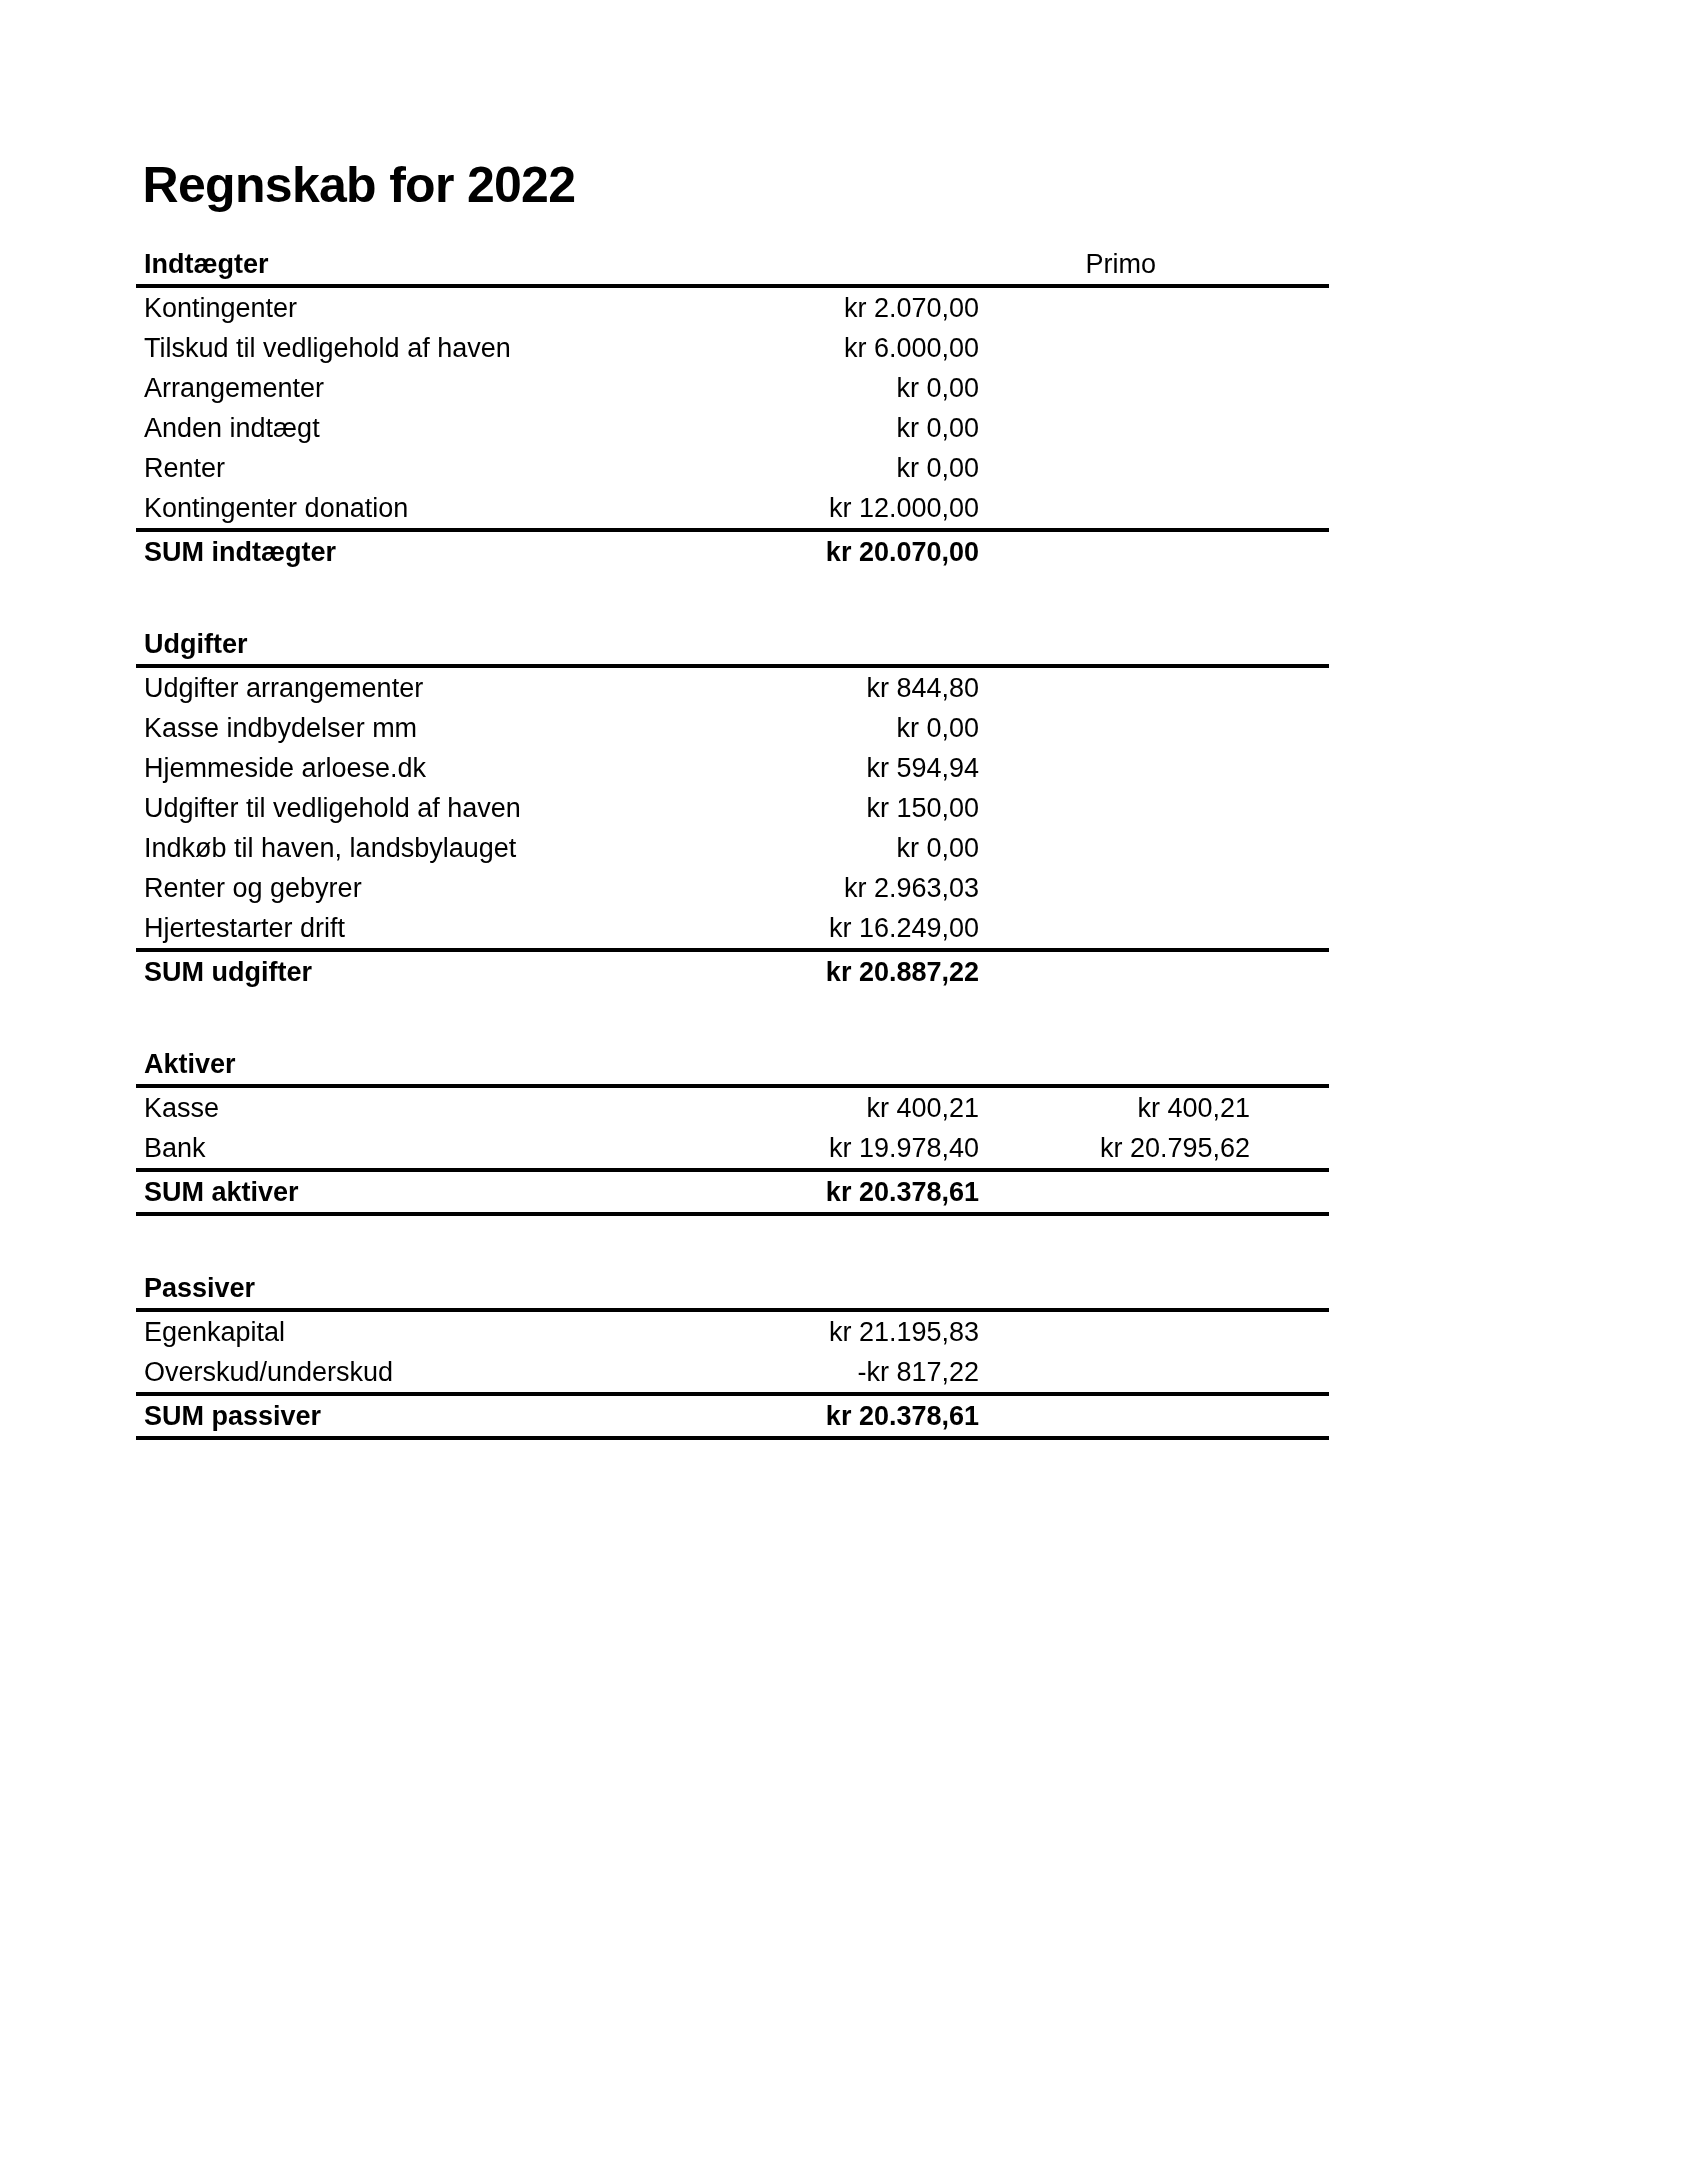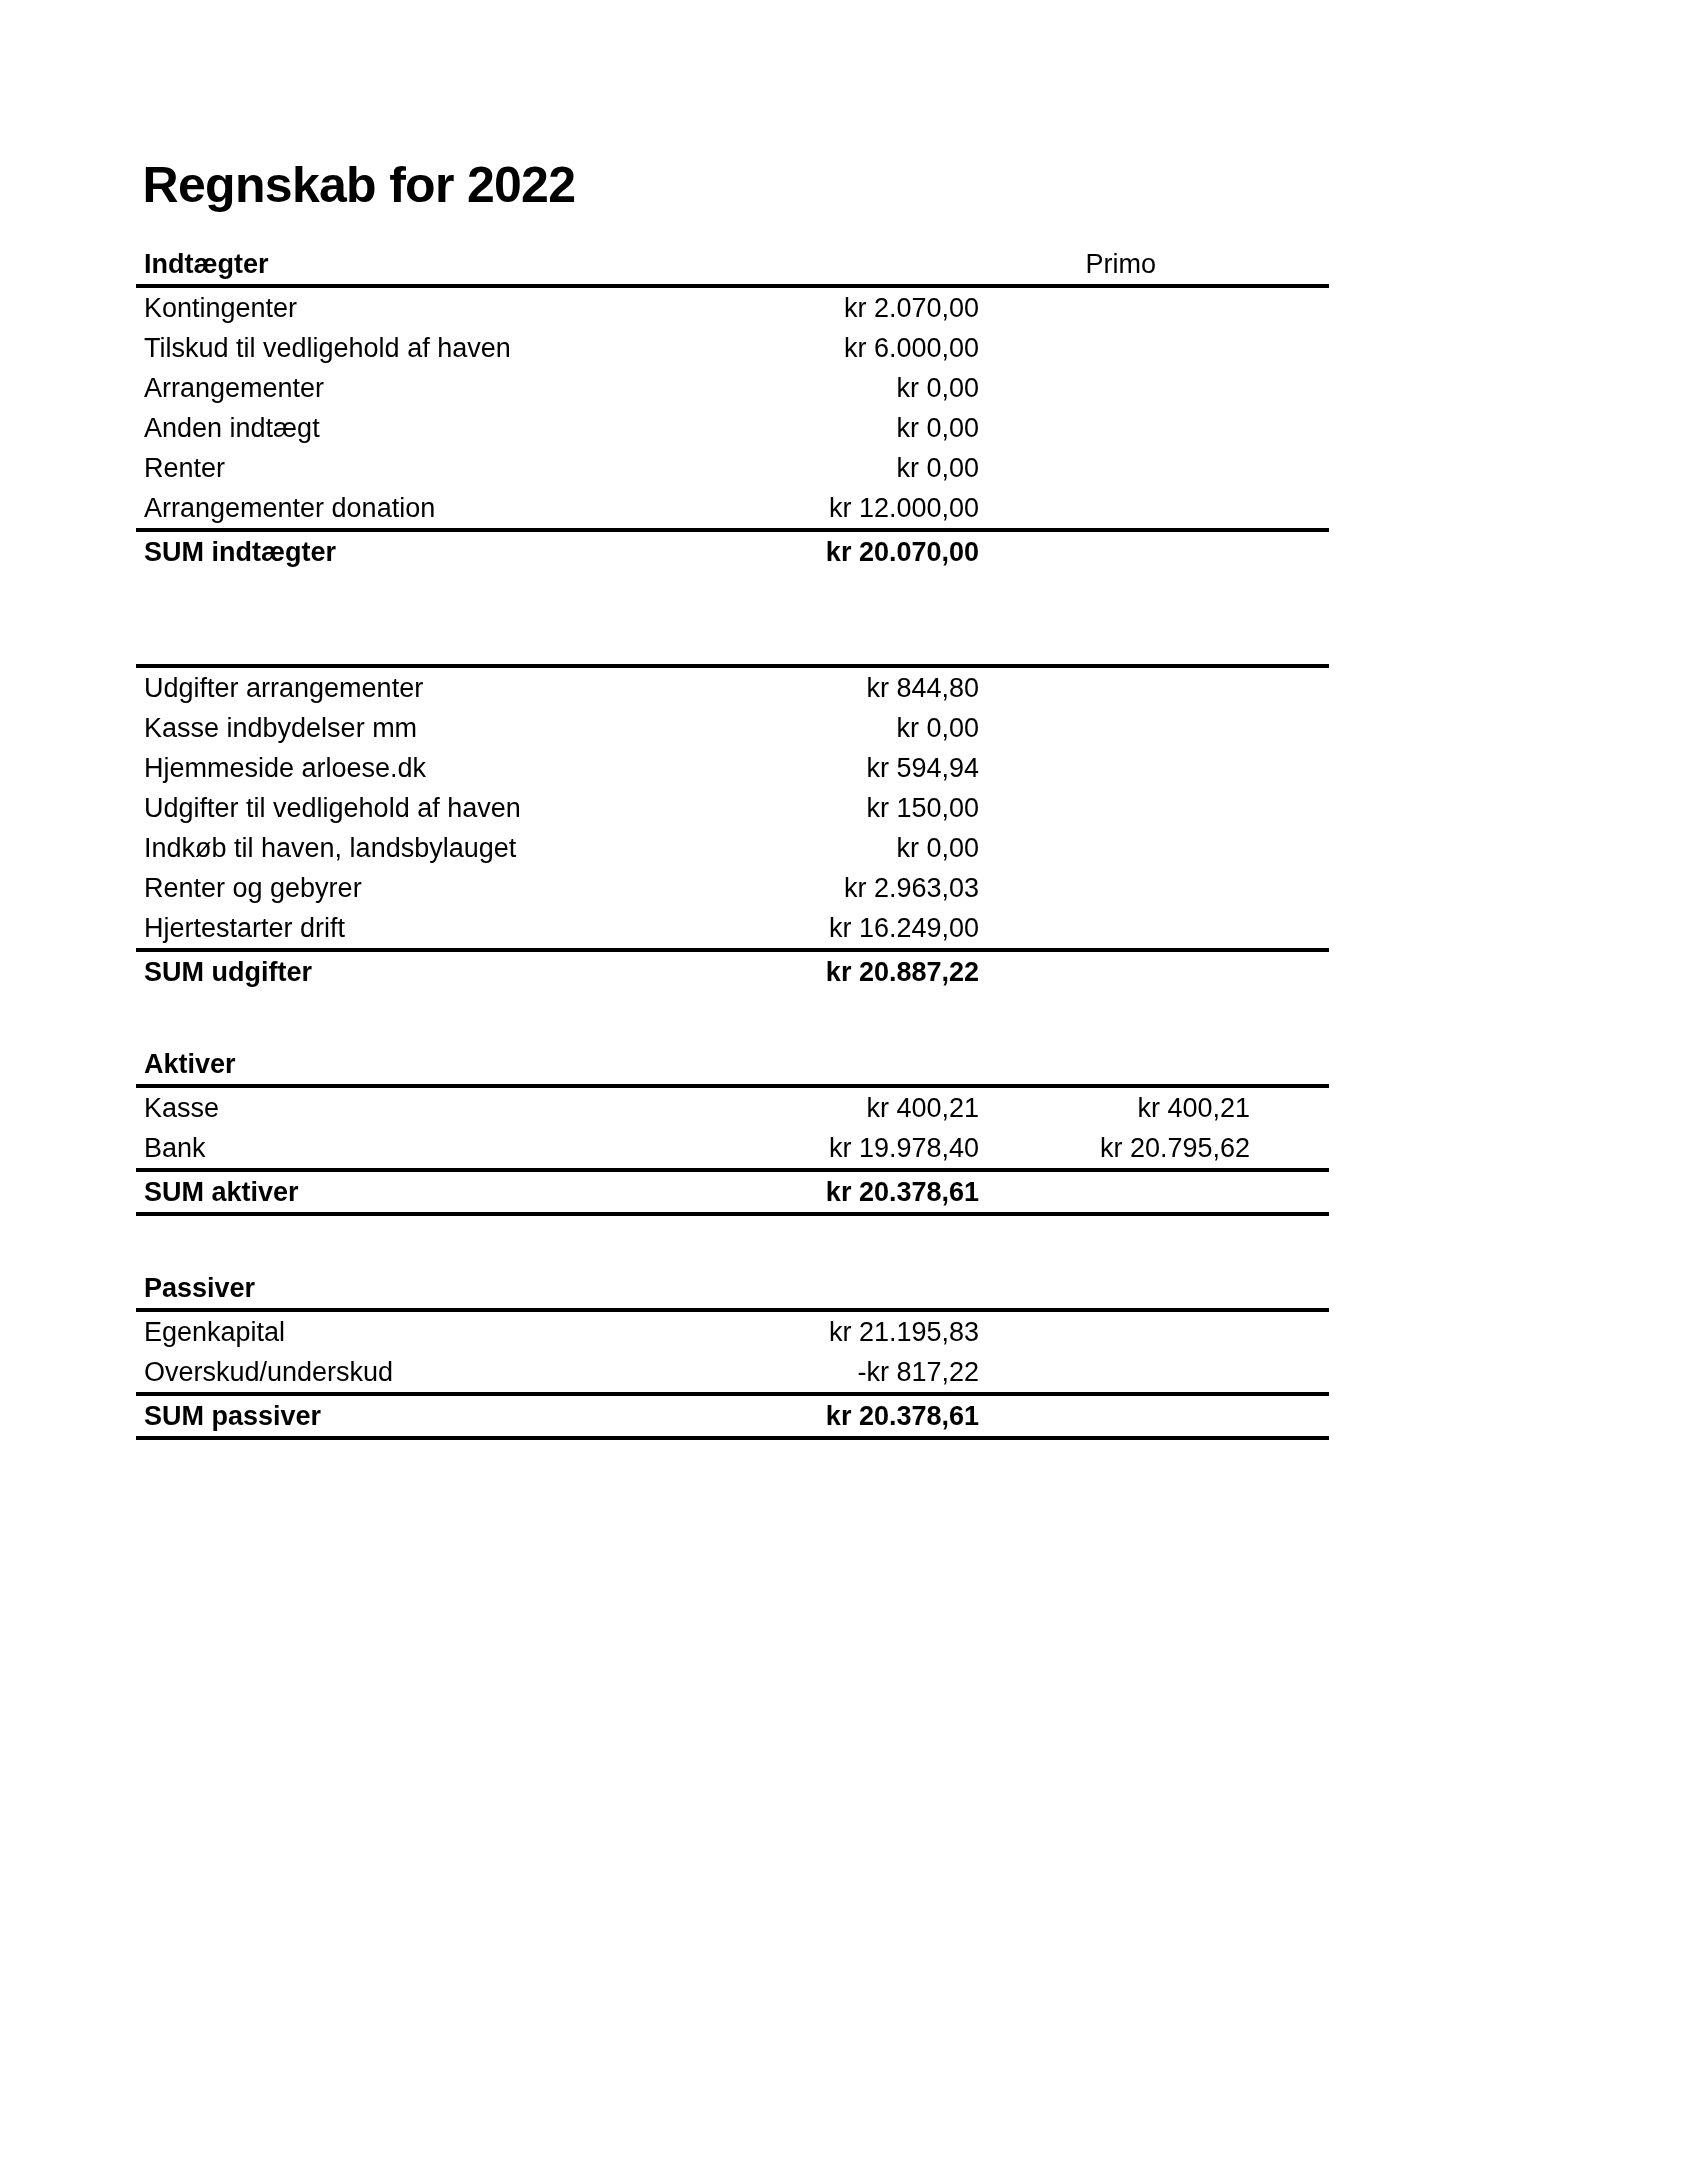--- a/index.html
+++ b/index.html
@@ -126,34 +126,35 @@
           <div class="cell-primo"></div>
           <div class="cell-tail"></div>
         </div>
         <div class="row data-row">
           <div class="cell-label">Renter</div>
           <div class="cell-amount">kr 0,00</div>
           <div class="cell-primo"></div>
           <div class="cell-tail"></div>
         </div>
         <div class="row data-row last">
-          <div class="cell-label">Arrangementer donation</div>
+          <div class="cell-label">Kontingenter donation</div>
           <div class="cell-amount">kr 12.000,00</div>
           <div class="cell-primo"></div>
           <div class="cell-tail"></div>
         </div>
         <div class="row sum-row">
           <div class="cell-label">SUM indtægter</div>
           <div class="cell-amount">kr 20.070,00</div>
           <div class="cell-primo"></div>
           <div class="cell-tail"></div>
         </div>
       </section>
       <section class="section">
         <div class="row header-row">
+          <div class="cell-label">Udgifter</div>
           <div class="cell-amount"></div>
           <div class="cell-primo"></div>
           <div class="cell-tail"></div>
         </div>
         <div class="row data-row">
           <div class="cell-label">Udgifter arrangementer</div>
           <div class="cell-amount">kr 844,80</div>
           <div class="cell-primo"></div>
           <div class="cell-tail"></div>
         </div>

